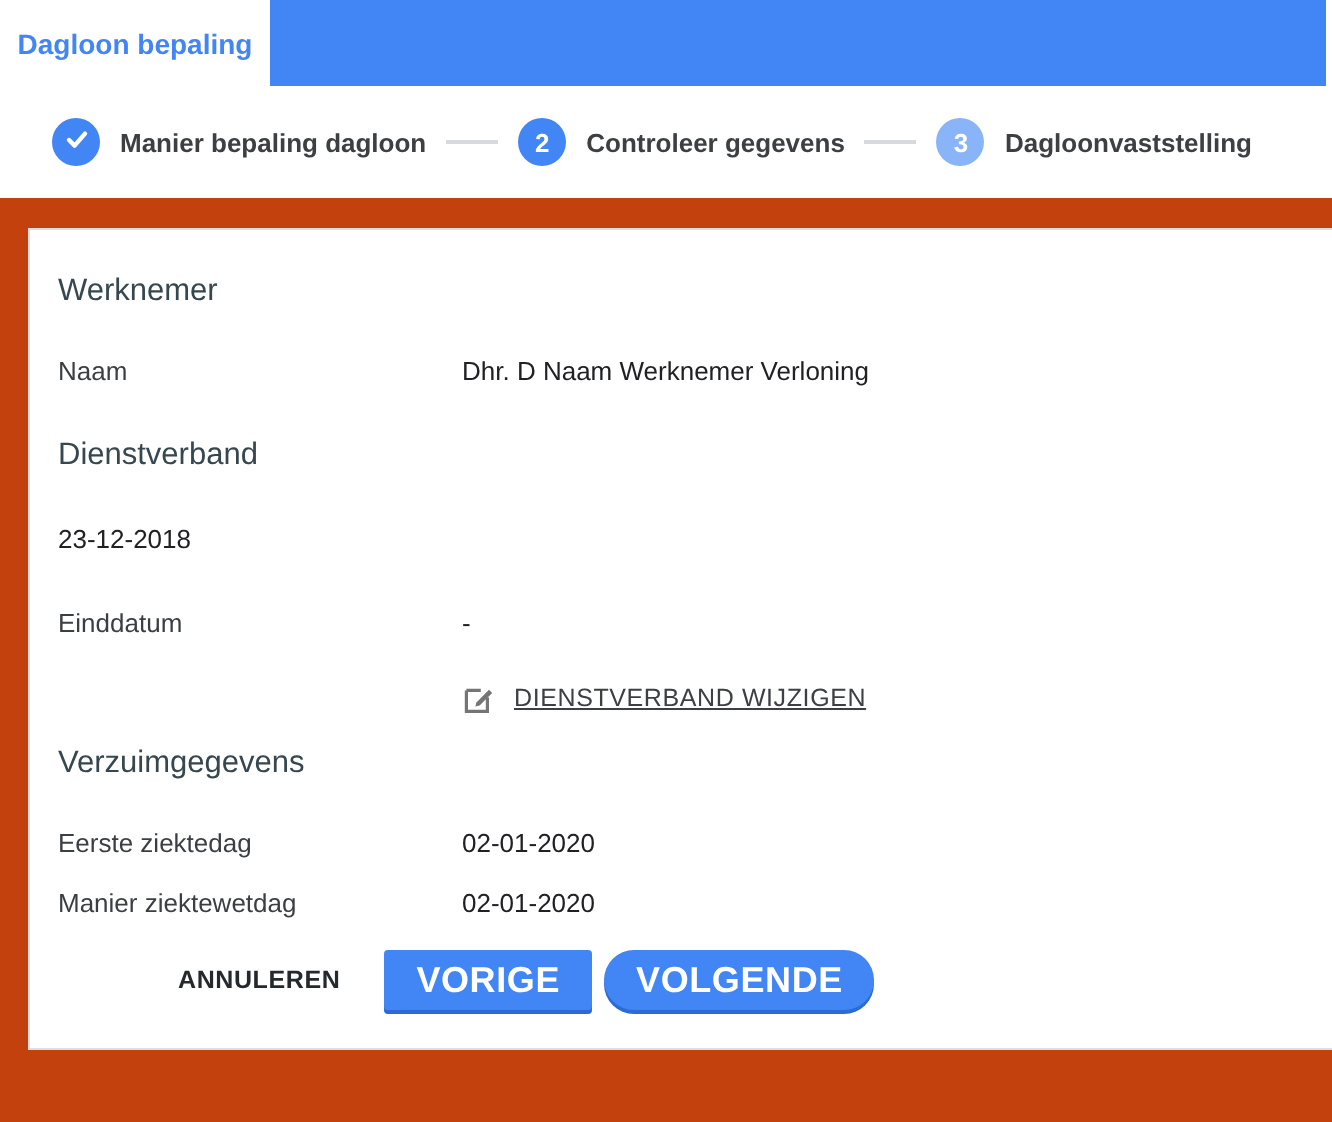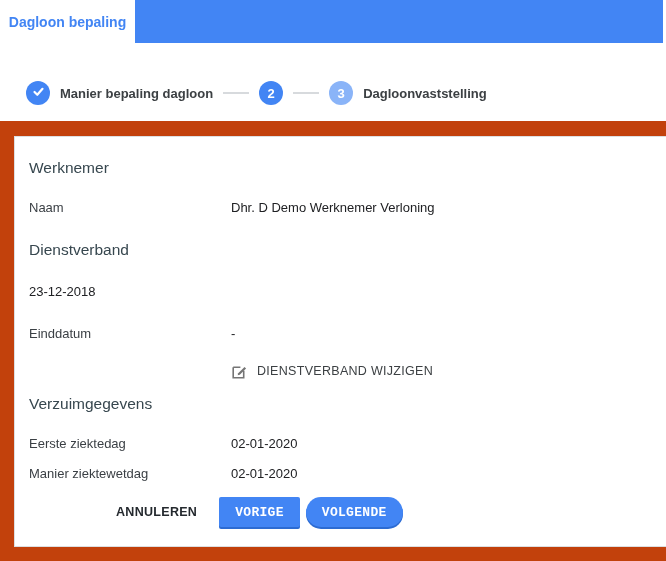--- a/index.html
+++ b/index.html
@@ -9,21 +9,21 @@
   
   .tabbar { position:relative; height:43px; background:#fff; }
   .tab { position:absolute; left:0; top:0; width:135px; height:43px;
     display:flex; align-items:center; justify-content:center;
     color:#4285f4; font-size:14px; font-weight:bold; cursor:pointer; }
   .bluebar { position:absolute; left:135px; right:3px; top:0; height:43px;
     background:#4285f4; }
 
   
   .stepper { height:56px; background:#fff; display:flex; align-items:center;
-    padding-left:26px;margin-top:22px; }
+    padding-left:26px; }
   .step { display:flex; align-items:center; cursor:pointer; }
   .step-circle { width:24px; height:24px; border-radius:50%; background:#4285f4;
     color:#fff; font-size:13px; font-weight:bold; display:flex;
     align-items:center; justify-content:center; flex:0 0 auto; }
   .step.upcoming .step-circle { background:#8ab4f8; }
   .step-label { margin-left:10px; font-size:13px; font-weight:600; color:#3c4043; }
   .connector { width:26px; height:2px; background:#d7dadd; margin:0 10px; }
 
   
   .page { height:473px; background:#c2410c; padding:15px 0 0 14px; }
@@ -35,30 +35,30 @@
   .row .lbl { width:202px; color:#3a3f44; }
   .row .val { color:#202124; }
 
   .mt18{margin-top:18px} .mt20{margin-top:20px} .mt22{margin-top:12px}
   .mt24{margin-top:24px} .mt16{margin-top:16px}
 
   .action-row { display:flex; align-items:center; height:20px; margin-left:202px;
     cursor:pointer; }
   .action-row svg { display:block; }
   .action-label { margin-left:9px; font-size:12.5px; font-weight:500;
-    letter-spacing:.3px; color:#3c4043; }
+    letter-spacing:.3px; color:#3c4043;text-decoration:underline; }
 
-  .btn-row { display:flex; align-items:center; margin-left:87px; height:30px; }
+  .btn-row { display:flex; align-items:center; margin-left:60px; height:30px; }
   .btn-text { font-size:12.5px; font-weight:bold; color:#24292e;
     letter-spacing:.3px; background:none; border:none; cursor:pointer;
     padding:0 10px 0 0; font-family:inherit; }
   .btn-blue { height:30px; margin-left:12px; padding:0 16px; background:#4285f4;
-    color:#fff; font-size:13px; font-weight:bold; letter-spacing:.3px;
+    color:#fff; font-size:18px; font-weight:bold; letter-spacing:.3px;
     border:none; border-radius:2px; box-shadow:0 2px 0 #2c6bd2; cursor:pointer;
-    font-family:Liberation Mono, monospace; }
+    font-family:Liberation Sans, sans-serif; }
   .btn-blue + .btn-blue { margin-left:6px;border-radius:15px; }
 </style>
 </head>
 <body>
 
 <div class="tabbar">
   <div class="tab">Dagloon bepaling</div>
   <div class="bluebar"></div>
 </div>
 
@@ -71,38 +71,39 @@
         </svg>
       </span>
     </div>
     <span class="step-label">Manier bepaling dagloon</span>
   </div>
 
   <div class="connector"></div>
 
   <div class="step active">
     <div class="step-circle">2</div>
+    <span class="step-label">Controleer gegevens</span>
   </div>
 
   <div class="connector"></div>
 
   <div class="step upcoming">
     <div class="step-circle">3</div>
     <span class="step-label">Dagloonvaststelling</span>
   </div>
 </div>
 
 <div class="page">
   <div class="card">
 
     <div class="section-title">Werknemer</div>
 
     <div class="row mt18">
       <span class="lbl">Naam</span>
-      <span class="val">Dhr. D Demo Werknemer Verloning</span>
+      <span class="val">Dhr. D Naam Werknemer Verloning</span>
     </div>
 
     <div class="section-title mt24">Dienstverband</div>
 
     <div class="row mt20">
       <span class="val">23-12-2018</span>
     </div>
 
     <div class="row mt24">
       <span class="lbl">Einddatum</span>

